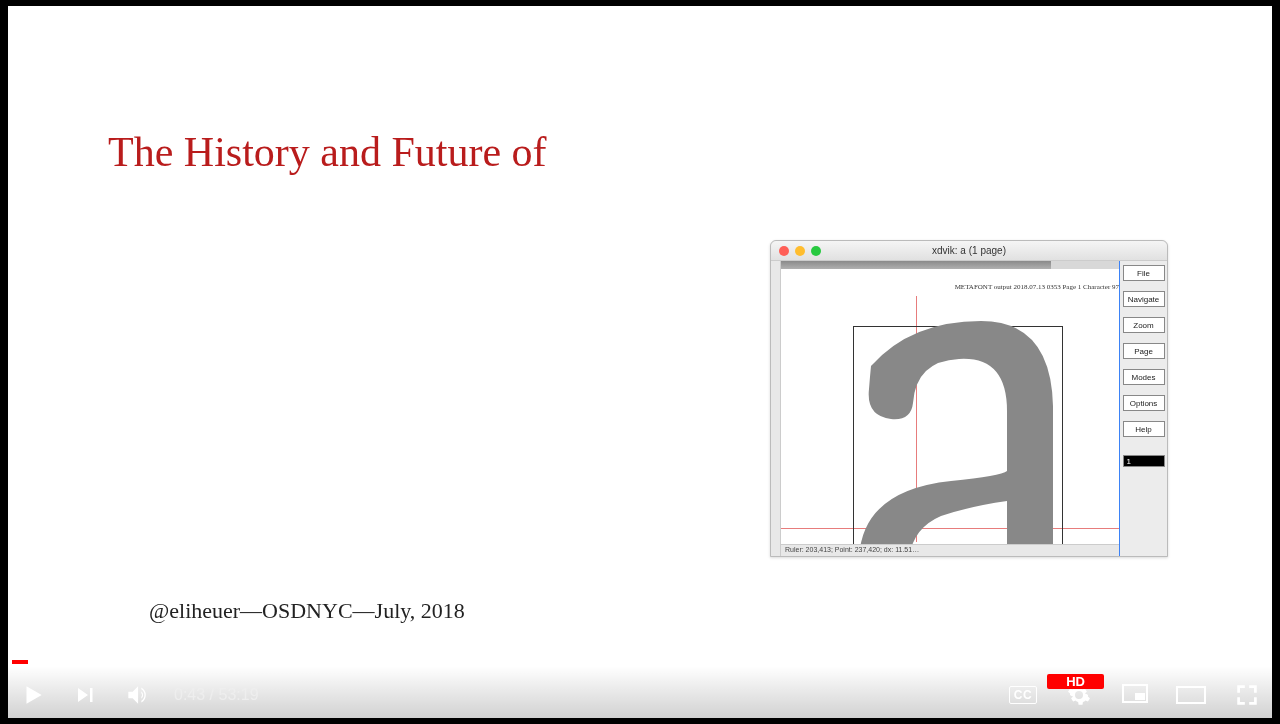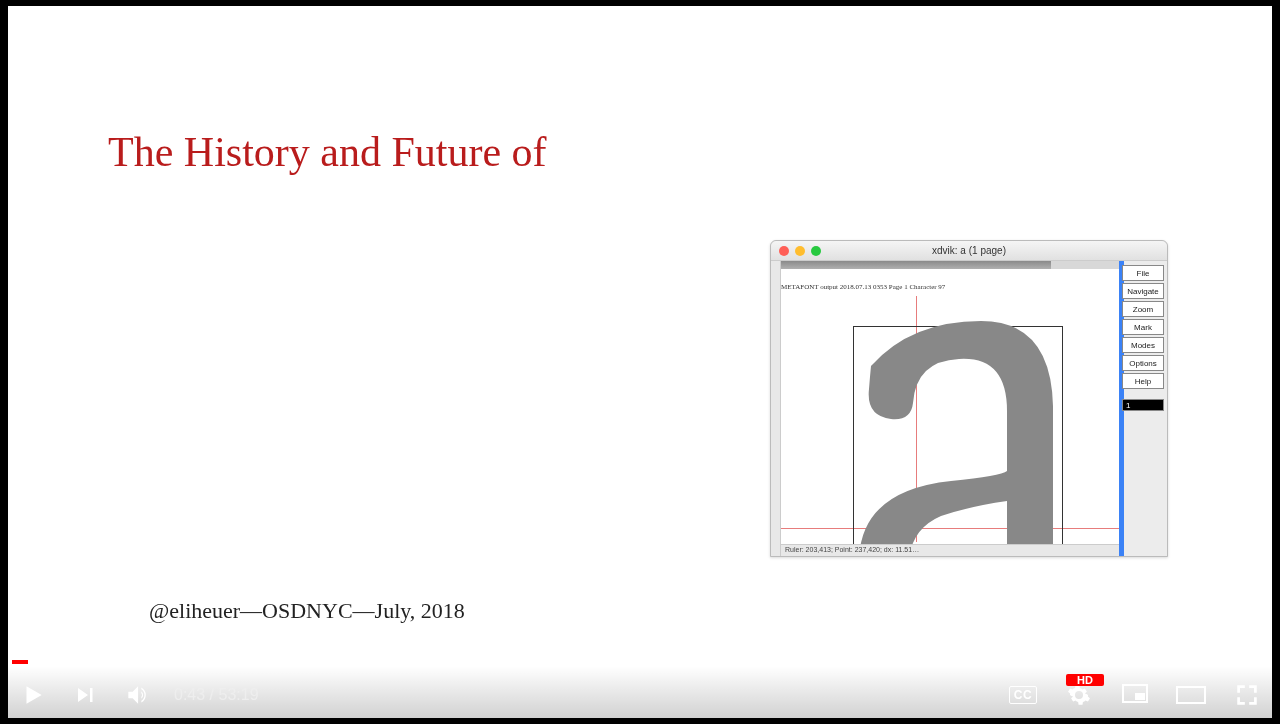--- a/index.html
+++ b/index.html
@@ -98,21 +98,21 @@
     .xdvi-progress-light {
       position: absolute;
       top: 0; left: 270px; right: 0;
       height: 8px;
       background: #d8d8d8;
     }
     .xdvi-meta {
       position: absolute;
       top: 22px;
       left: 0; right: 0;
-      text-align: left;
+      text-align: right;
       font-family: 'Times New Roman', serif;
       font-size: 7px;
       color: #333;
     }
     .xdvi-drawing {
       position: absolute;
       top: 35px;
       left: 0;
       right: 0;
       bottom: 14px;
@@ -156,26 +156,26 @@
       border-top: 1px solid #ccc;
       font-size: 7px;
       color: #444;
       padding: 1px 4px;
       white-space: nowrap;
       overflow: hidden;
     }
     .xdvi-sidebar {
       width: 48px;
       background: #ececec;
-      border-left: 5px solid #3b82f6;
+      border-left: 1px solid #3b82f6;
       padding: 4px 3px;
       display: flex;
       flex-direction: column;
-      gap: 2px;
-      align-items: flex-end;
+      gap: 10px;
+      align-items: center;
     }
     .xdvi-btn {
       width: 42px;
       height: 16px;
       background: #fff;
       border: 1px solid #888;
       font-size: 8px;
       color: #222;
       display: flex;
       align-items: center;
@@ -252,23 +252,23 @@
       padding: 1px 4px;
       letter-spacing: 0.5px;
     }
     .settings-wrap { position: relative; }
     .hd-badge {
       position: absolute;
       top: -6px;
       right: -10px;
       background: #ff0000;
       color: #fff;
-      font-size: 11px;
+      font-size: 13px;
       font-weight: bold;
-      padding: 0 11px;
+      padding: 0 19px;
       border-radius: 2px;
     }
   </style>
 </head>
 <body>
 
 <div class="video-frame">
 
   <div class="slide-title">
     <div>The History and Future of</div>
@@ -324,21 +324,21 @@
               Z
             "></path>
           </svg>
         </div>
         <div class="xdvi-status">Ruler: 203,413; Point: 237,420; dx: 11.51…</div>
       </div>
       <div class="xdvi-sidebar">
         <div class="xdvi-btn">File</div>
         <div class="xdvi-btn">Navigate</div>
         <div class="xdvi-btn">Zoom</div>
-        <div class="xdvi-btn">Mark</div>
+        <div class="xdvi-btn">Page</div>
         <div class="xdvi-btn">Modes</div>
         <div class="xdvi-btn">Options</div>
         <div class="xdvi-btn">Help</div>
         <div class="xdvi-thumb">1</div>
       </div>
     </div>
   </div>
 
 </div>
 

